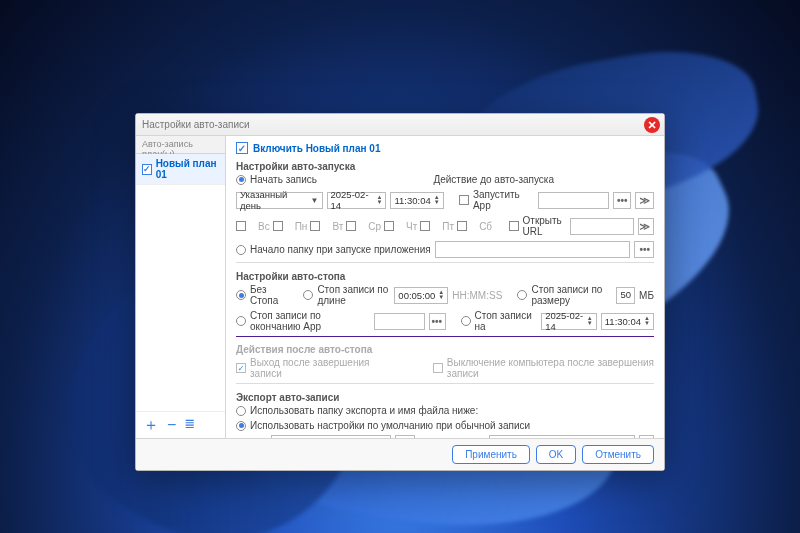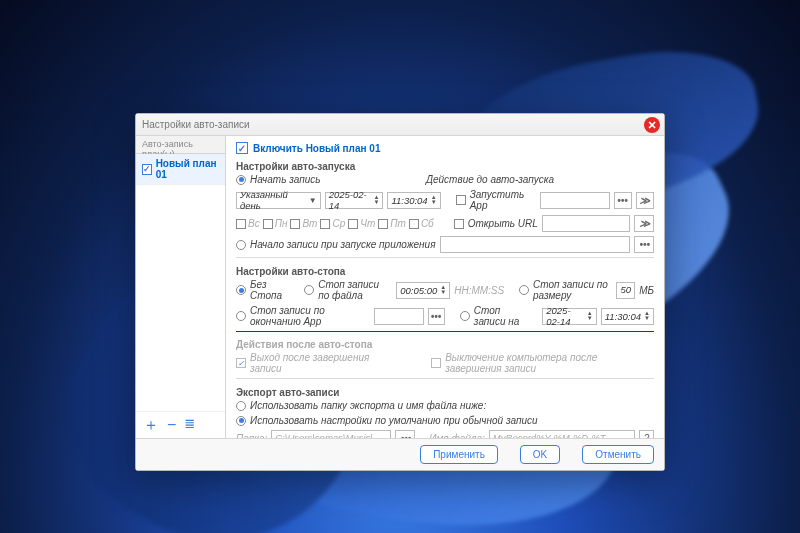--- a/index.html
+++ b/index.html
@@ -120,21 +120,20 @@
     color: #555;
     padding: 2px 0 2px 0;
   }
   .rule { border: none; border-top: 1px solid #dcdcdc; margin: 3px 0 6px 0; }
   .row {
     display: flex;
     align-items: center;
     gap: 4px;
     margin-bottom: 4px;
     flex-wrap: nowrap;
-    font-style: italic;
   }
   .radio {
     width: 10px; height: 10px;
     border: 1px solid #888;
     border-radius: 50%;
     display: inline-flex; align-items: center; justify-content: center;
     flex-shrink: 0;
   }
   .radio.on::after { content: ""; width: 5px; height: 5px; background: #3a7de6; border-radius: 50%; }
   .cbox {
@@ -163,21 +162,21 @@
     height: 17px;
     display: inline-flex;
     align-items: center;
     font-size: 9.5px;
   }
   .spin .sbtn {
     display: inline-flex; flex-direction: column; margin-left: 3px;
     line-height: 5px; font-size: 6px; color: #555;
   }
   .days { display: flex; gap: 3px; }
-  .days .d { display: flex; align-items: center; gap: 2px; color: #aaa; }
+  .days .d { display: flex; align-items: center; gap: 12px; color: #aaa; }
   .btn-more {
     width: 20px; height: 17px;
     border: 1px solid #bbb;
     display: inline-flex; align-items: center; justify-content: flex-end;
     padding-right: 3px;
     font-size: 10px; color: #666; font-weight: bold;
     cursor: pointer;
   }
   .btn-arrow { font-weight: bold; }
   .longtxt { flex: 1; }
@@ -185,21 +184,21 @@
     border-top: 1px solid #4c1d95;
     padding-top: 5px;
     margin-top: 3px;
     color: #aaa;
   }
   .footer {
     border-top: 1px solid #d5d5d5;
     padding: 6px 10px;
     display: flex;
     justify-content: flex-end;
-    gap: 22px;
+    gap: 6px;
     background: #f8f8f8;
   }
   .btn {
     border: 1px solid #3a7de6;
     color: #3a7de6;
     background: #fff;
     border-radius: 4px;
     padding: 3px 12px;
     font-size: 10px;
     cursor: pointer;
@@ -310,33 +309,33 @@
             </span>
         </div>
         <div style="width:12px"></div>
         <span class="cbox"></span>
         <label>Открыть URL</label>
         <span class="txt" style="width:88px;"></span>
         <span class="btn-more btn-arrow">≫</span>
       </div>
       <div class="row">
         <span class="radio"></span>
-        <label>Начало записи при запуске приложения</label>
+        <label>Начало папку при запуске приложения</label>
         <span class="txt longtxt"></span>
         <span class="btn-more">•••</span>
       </div>
 
       <hr class="rule">
       <div class="section-title">Настройки авто-стопа</div>
       <div class="row">
         <span class="radio on"></span>
         <label>Без Стопа</label>
         <div style="width:16px"></div>
         <span class="radio"></span>
-        <label>Стоп записи по файла</label>
+        <label>Стоп записи по длине</label>
         <span class="spin">
           <span>00:05:00</span>
           <span class="sbtn">
               <span>▲</span>
               <span>▼</span>
             </span>
         </span>
         <label class="muted">HH:MM:SS</label>
         <div style="width:10px"></div>
         <span class="radio"></span>

